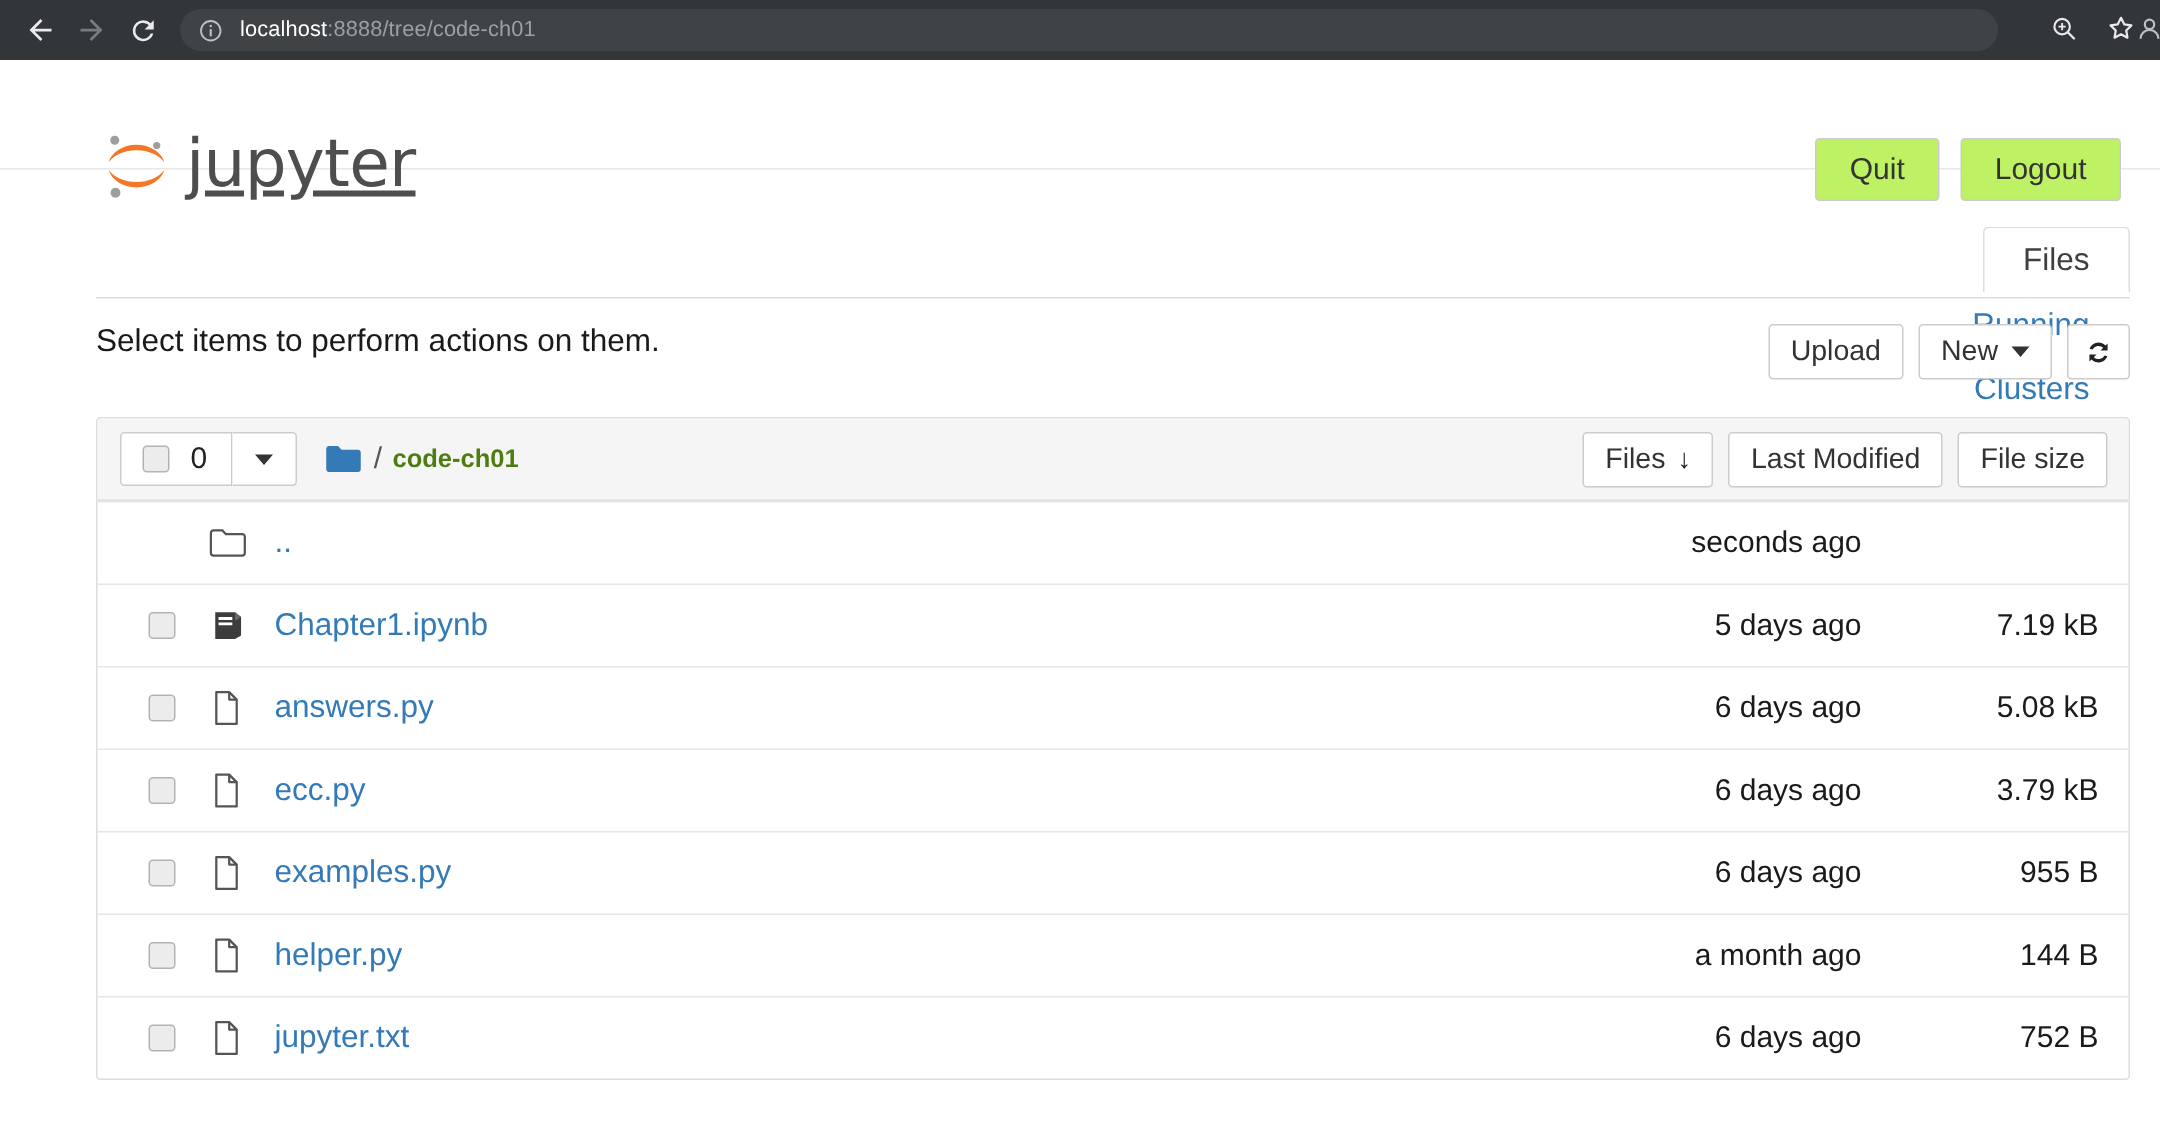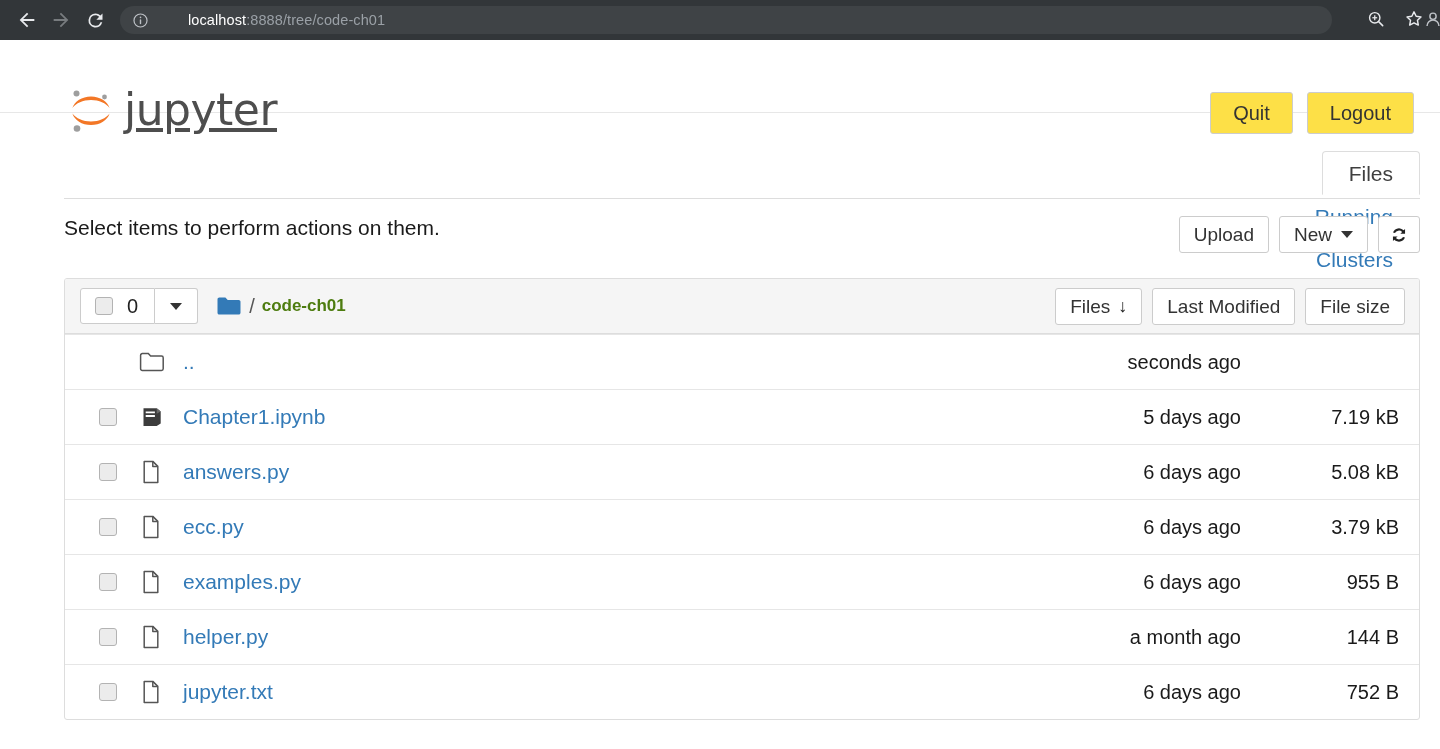--- a/index.html
+++ b/index.html
@@ -39,21 +39,20 @@
     height: 28px;
     background: #3f4346;
     border-radius: 14px;
     display: flex;
     align-items: center;
     margin-left: 8px;
     margin-right: 6px;
     padding: 0 12px;
     box-sizing: border-box;
     max-width: 1212px;
-    gap: 28px;
   }
   .info-icon { flex: none; display: flex; align-items: center; margin-right: 11px; }
   .url-text {
     font-size: 14.5px;
     color: #9aa0a6;
     white-space: nowrap;
     letter-spacing: 0.1px;
   }
   .url-text .host { color: #ffffff; }
   .omni-actions {
@@ -105,21 +104,21 @@
   }
   .header-buttons {
     position: absolute;
     right: 26px;
     top: 52px;
     display: flex;
     gap: 14px;
   }
   .btn {
     border: 1px solid #cccccc;
-    background: #fde047;
+    background: #bef264;
     color: #333333;
     font-family: "Liberation Sans", sans-serif;
     font-size: 20px;
     border-radius: 3px;
     padding: 10px 22px;
     line-height: 1;
     cursor: pointer;
     white-space: nowrap;
   }
 

